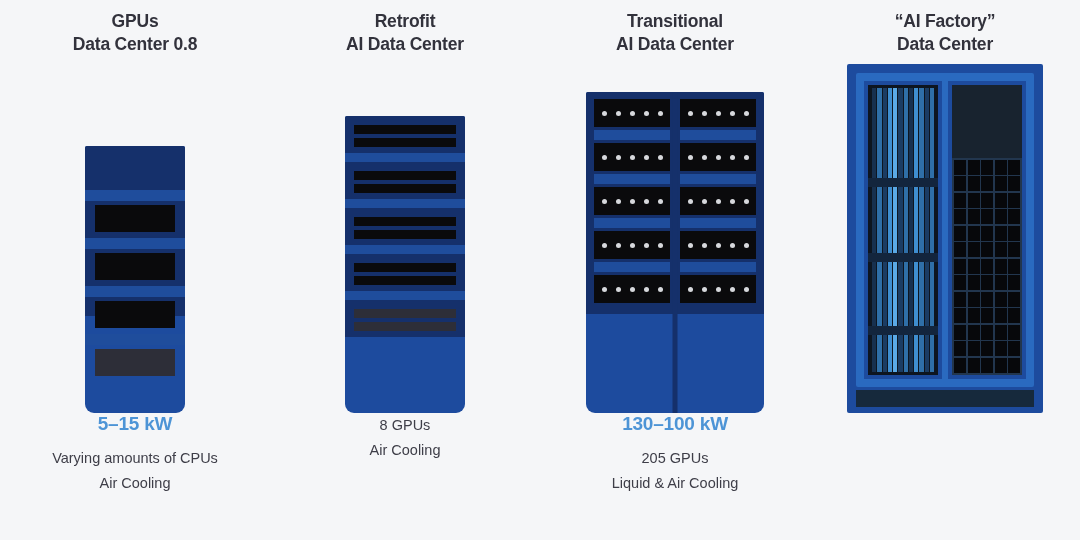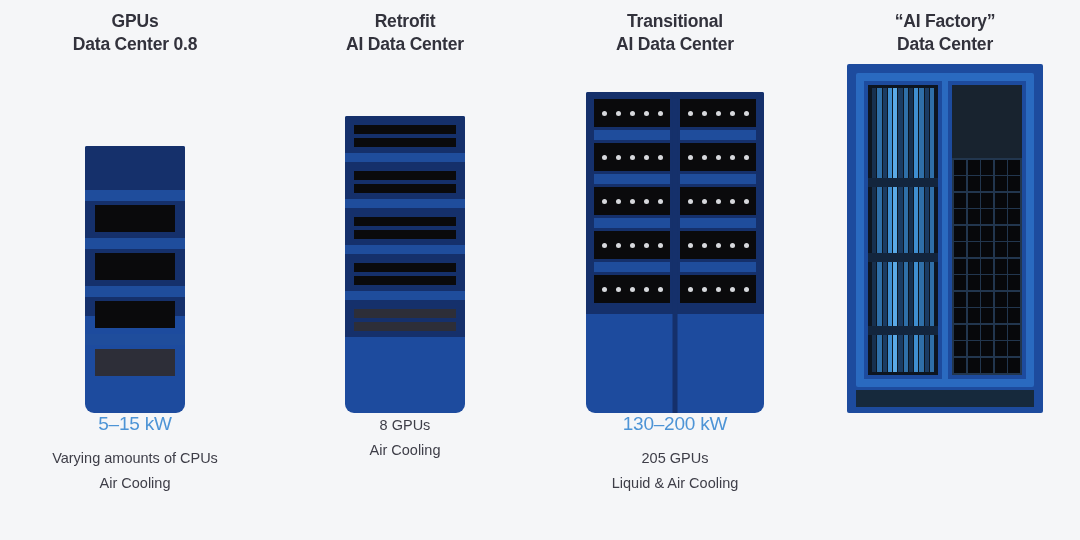--- a/index.html
+++ b/index.html
@@ -230,21 +230,21 @@
     background: #16293c;
   }
 
   
   .caption {
     text-align: center;
     width: 100%;
   }
   .power {
     font-size: 19px;
-    font-weight: normal;
+    font-weight: bold;
     color: #4d94d6;
     letter-spacing: -0.2px;
     margin-bottom: 11px;
   }
   .detail {
     font-size: 14.5px;
     line-height: 25px;
     color: #3e3e48;
   }
 </style>
@@ -413,21 +413,21 @@
               <span class="r3-dot"></span>
               <span class="r3-dot"></span>
               <span class="r3-dot"></span>
               <span class="r3-dot"></span>
             </div>
           </div>
       </div>
     </div>
 
     <div class="caption">
-      <div class="power">130–200 kW</div>
+      <div class="power">130–100 kW</div>
       <div class="detail">205 GPUs</div>
       <div class="detail">Liquid &amp; Air Cooling</div>
     </div>
   </div>
 
   <div class="column">
     <div class="heading">
       <span>“AI Factory”</span>
       <span class="line2">Data Center</span>
     </div>

